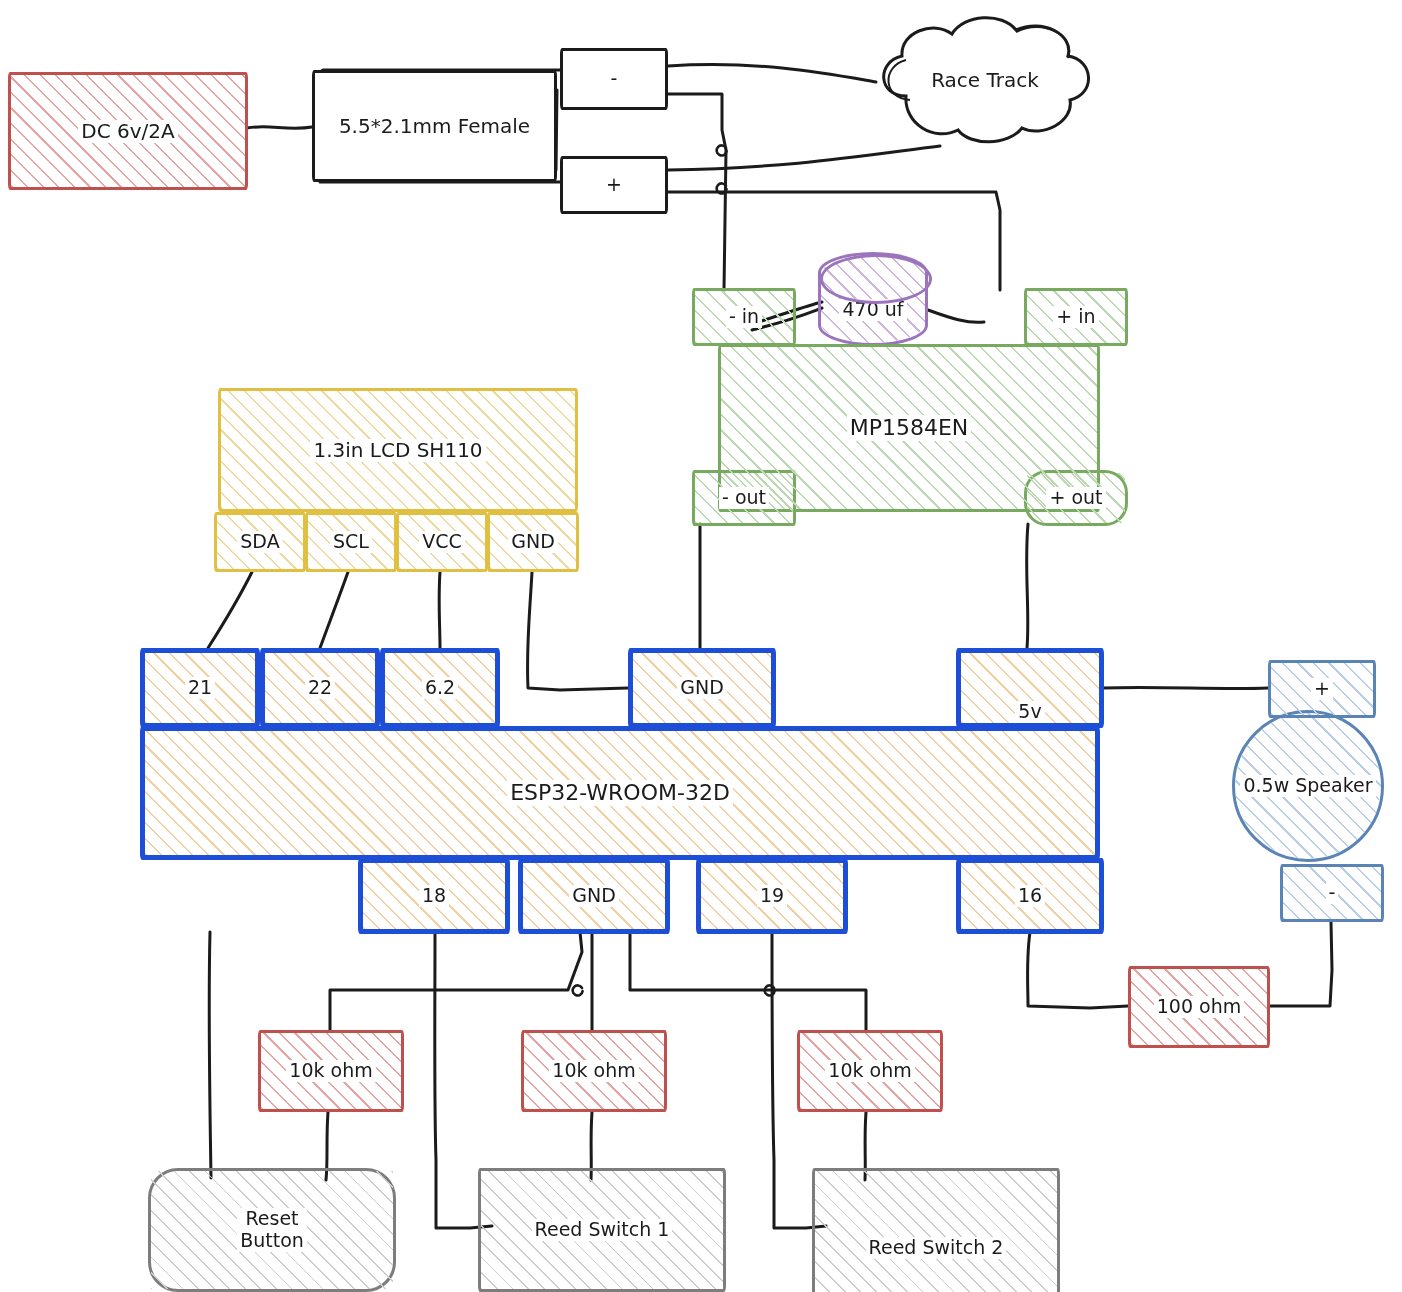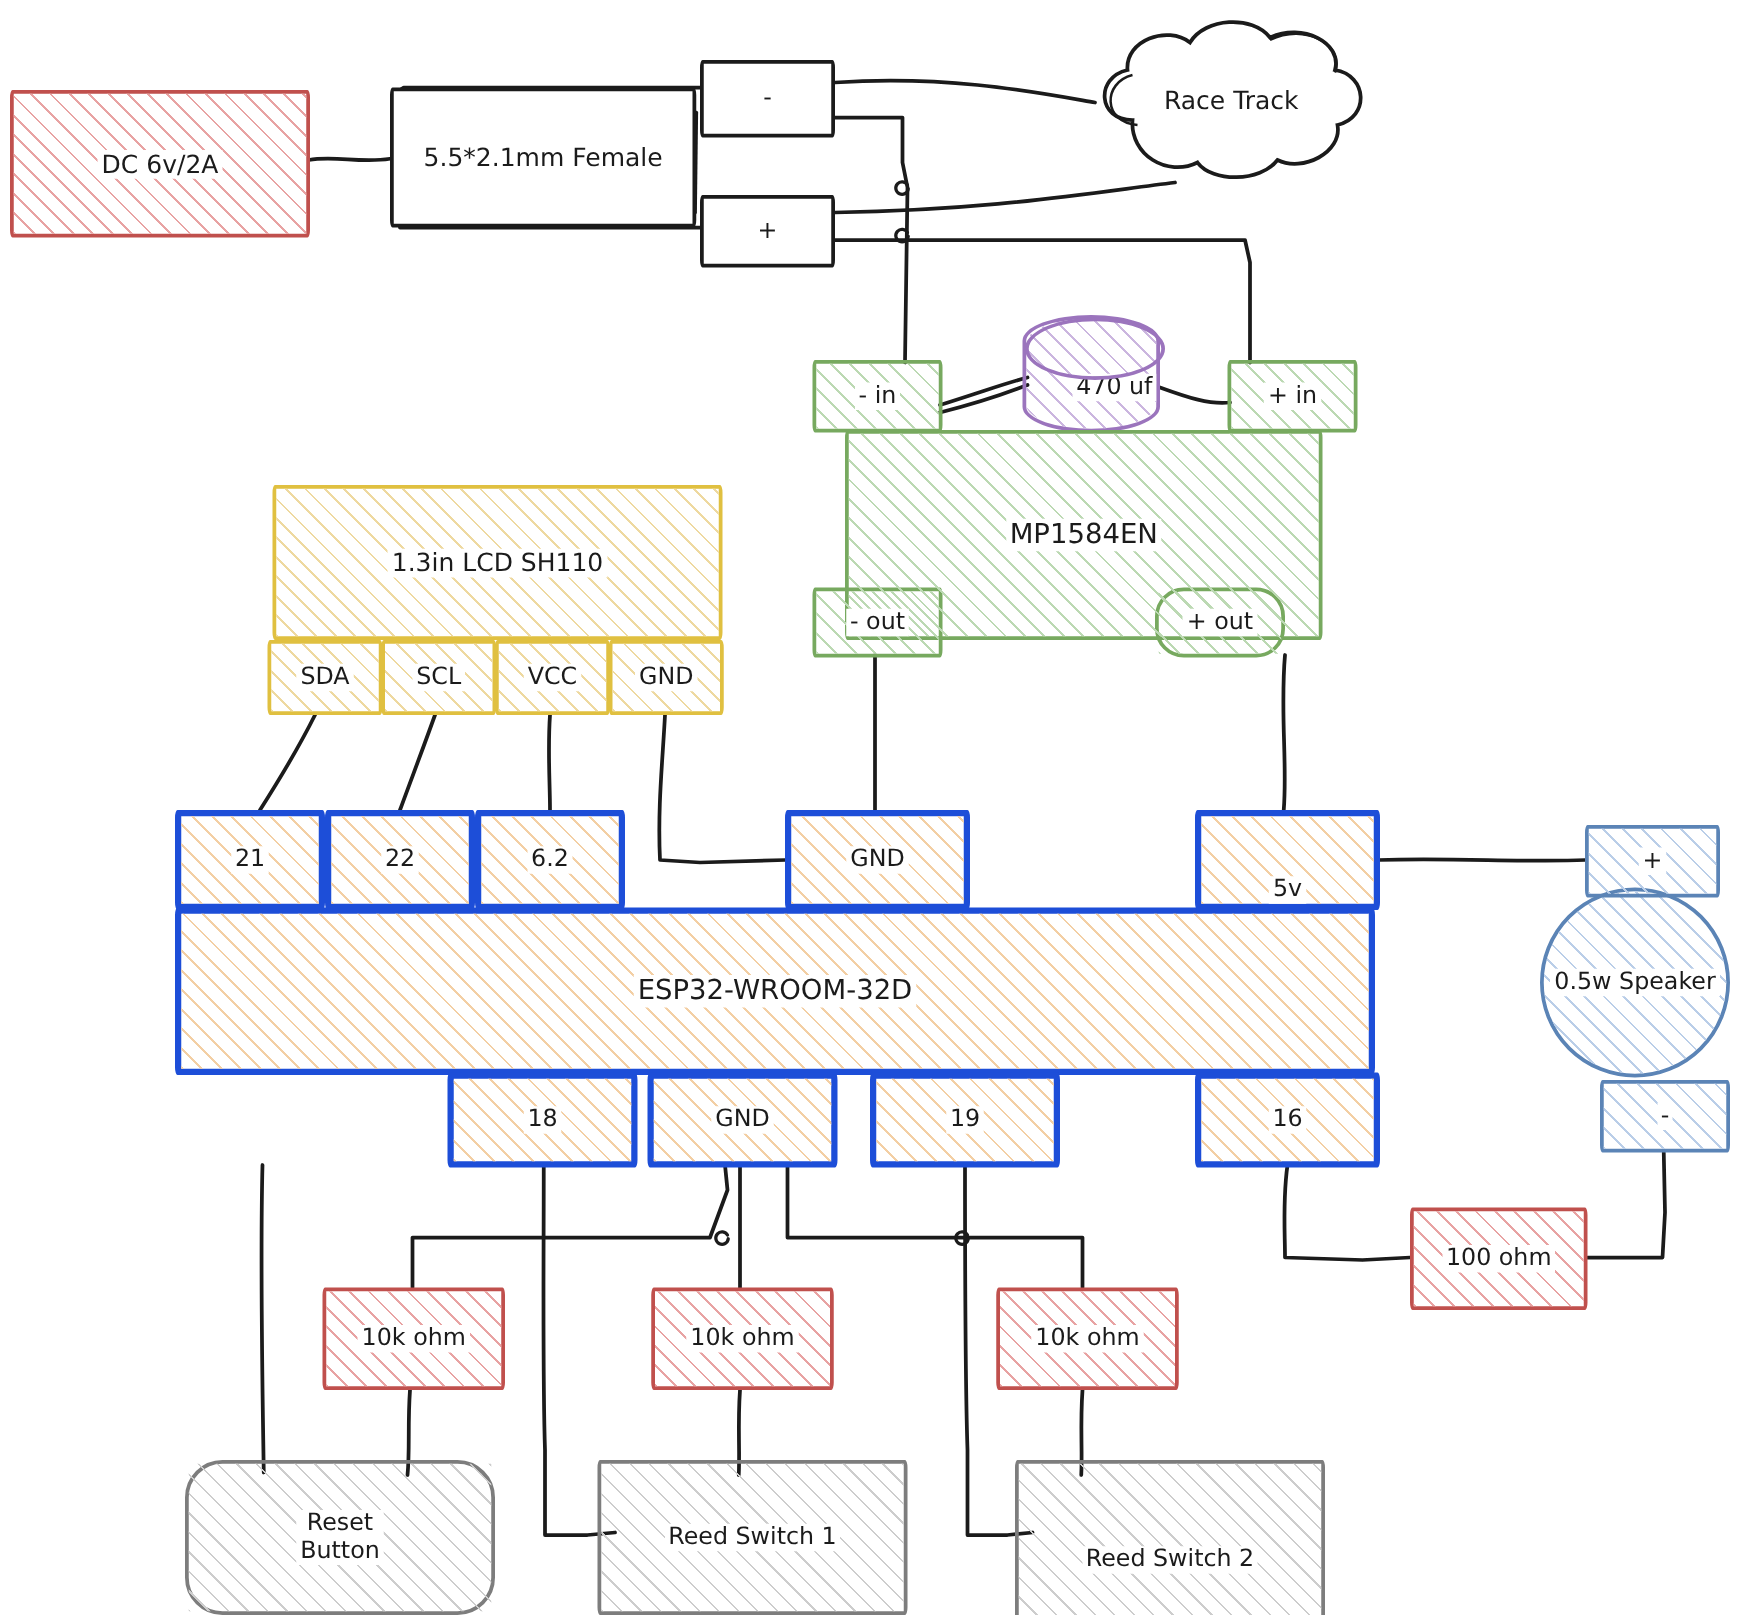--- a/index.html
+++ b/index.html
@@ -12,30 +12,30 @@
   
   .hatch{position:absolute;left:0;top:0;right:0;bottom:0;z-index:1;}
   .f-red{background-image:repeating-linear-gradient(45deg,#e8a3a3 0 1.6px,rgba(255,255,255,0) 1.6px 11px);}
   .f-green{background-image:repeating-linear-gradient(45deg,#bcd9b3 0 1.6px,rgba(255,255,255,0) 1.6px 11px);}
   .f-orange{background-image:repeating-linear-gradient(45deg,#f3cfa4 0 1.6px,rgba(255,255,255,0) 1.6px 11px);}
   .f-yellow{background-image:repeating-linear-gradient(45deg,#eed9a0 0 1.6px,rgba(255,255,255,0) 1.6px 11px);}
   .f-purple{background-image:repeating-linear-gradient(45deg,#cbb6df 0 1.6px,rgba(255,255,255,0) 1.6px 11px);}
   .f-blue{background-image:repeating-linear-gradient(45deg,#bacee8 0 1.6px,rgba(255,255,255,0) 1.6px 11px);}
   .f-gray{background-image:repeating-linear-gradient(45deg,#cdcdcd 0 1.3px,rgba(255,255,255,0) 1.3px 11px);}
   .bd-red{border:3px solid #c0504d;}
-  .bd-green{border:3px solid #77a95f;}
+  .bd-green{border:3px solid #77a95f;margin-left:42px;}
   .bd-orange{border:5px solid #1d4ed8;}
   .bd-yellow{border:3px solid #e0c040;}
   .bd-purple{border:3px solid #9b74bd;}
   .bd-blue{border:3px solid #5b84b6;}
   .bd-gray{border:3px solid #7d7d7d;}
   .bd-black{border:3px solid #1b1b1b;background:#fff;}
   .rough{border-radius:2px/6px;}
   .circle{border-radius:50%;}
-  .cyl{border-radius:50% 50% 50% 50% / 22% 22% 22% 22%;justify-content:flex-end;}
+  .cyl{border-radius:50% 50% 50% 50% / 22% 22% 22% 22%;}
   .t19{font-size:19px;}
   .t20{font-size:20px;}
   .t22{font-size:22px;}
   .white-pad{background:#ffffff;}
 </style>
 </head>
 <body>
 
 <div id="stage">
 
@@ -155,21 +155,21 @@
   <div class="node rough bd-green t19" style="left:982px;top:288px;width:104px;height:58px;">
     <span class="hatch f-green"></span>
     <span class="lbl white-pad">+ in</span>
   </div>
 
   <div class="node rough bd-green t19" style="left:650px;top:470px;width:104px;height:56px;">
     <span class="hatch f-green"></span>
     <span class="lbl white-pad">- out</span>
   </div>
 
-  <div class="node rough bd-green t19" style="left:924px;top:470px;width:104px;height:56px;border-radius:23px;">
+  <div class="node rough bd-green t19" style="left:982px;top:470px;width:104px;height:56px;border-radius:23px;">
     <span class="hatch f-green"></span>
     <span class="lbl white-pad">+ out</span>
   </div>
 
   <div class="node rough bd-yellow t20" style="left:218px;top:388px;width:360px;height:124px;">
     <span class="hatch f-yellow"></span>
     <span class="lbl white-pad">1.3in LCD SH110</span>
   </div>
 
   <div class="node rough bd-yellow t19" style="left:214px;top:512px;width:92px;height:60px;">

